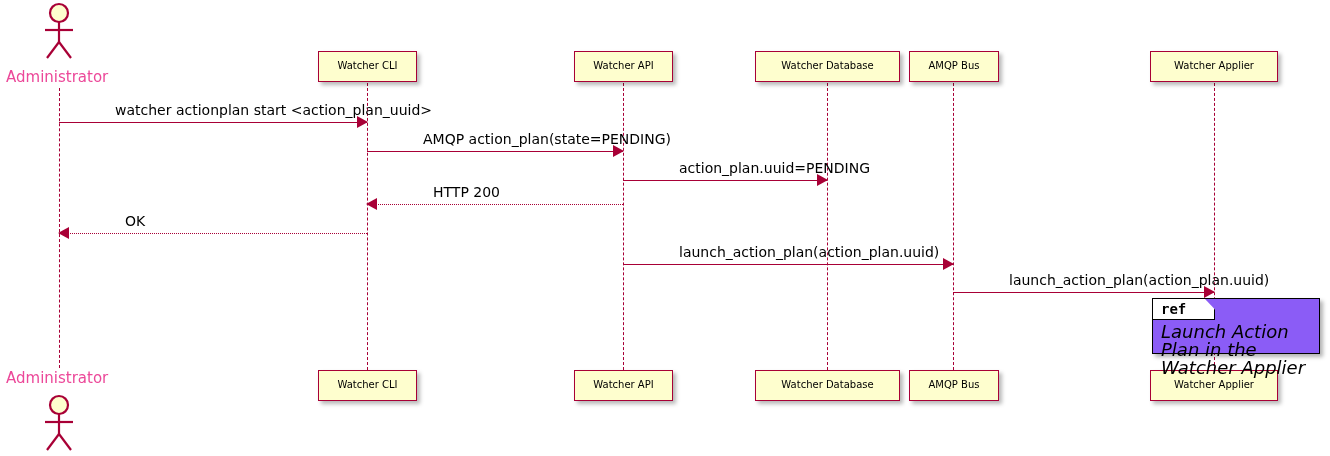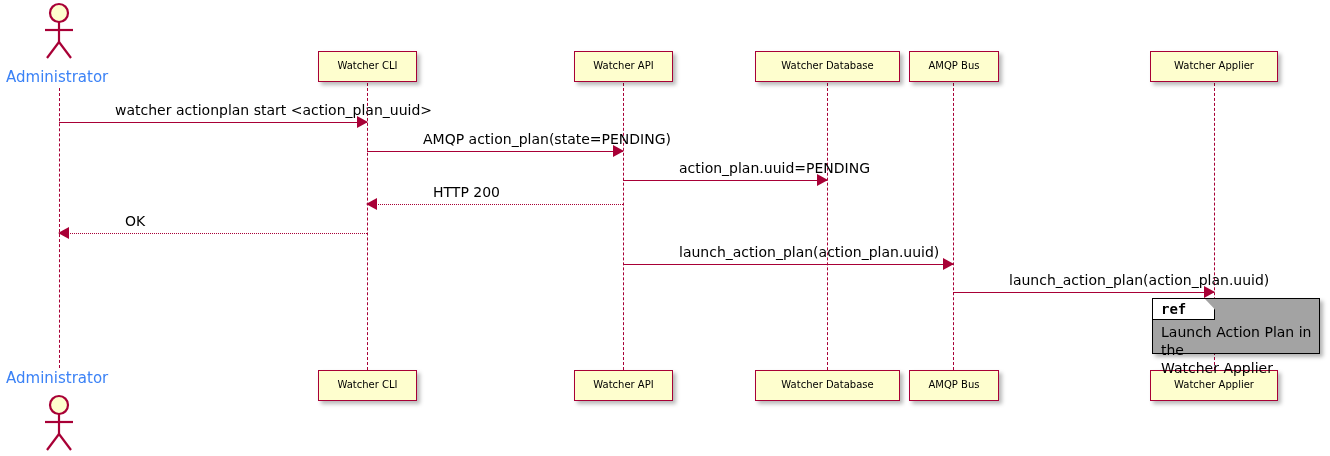--- a/index.html
+++ b/index.html
@@ -30,21 +30,21 @@
     box-shadow:3px 3px 4px rgba(0,0,0,0.28);
     height:31px;
   }
 
   
   .actor{position:absolute;}
   .actor svg{display:block;overflow:visible;}
   .actor-label{
     position:absolute;
     font-size:15px;
-    color:#3b82f6;
+    color:#ec4899;
     white-space:nowrap;
   }
 
   
   .msg{position:absolute;height:0;}
   .msg .line{
     position:absolute;left:0;top:0;width:100%;height:0;
     border-top:1.5px solid #A80036;
   }
   .msg.dotted .line{border-top:1.5px dotted #A80036;}
@@ -70,21 +70,21 @@
     left:-1px;
     border-top:6px solid transparent;
     border-bottom:6px solid transparent;
     border-right:11px solid #A80036;
   }
 
   
   .ref-box{
     position:absolute;
     box-sizing:border-box;
-    background:#a3a3a3;
+    background:#8b5cf6;
     border:1.5px solid #000000;
     box-shadow:3px 3px 4px rgba(0,0,0,0.3);
   }
   .ref-tab{
     position:absolute;left:0;top:0;
     box-sizing:border-box;
     height:21px;
     background:#FFFFFF;
     border-right:1.5px solid #000000;
     border-bottom:1.5px solid #000000;
@@ -92,23 +92,24 @@
     font-family:"DejaVu Sans Mono","Liberation Mono",monospace;
     font-weight:bold;
     font-size:14px;
     line-height:20px;
     color:#000000;
     clip-path:polygon(0 0,calc(100% - 10px) 0,100% 50%,100% 100%,0 100%);
   }
   .ref-body{
     position:absolute;left:0;right:0;top:22px;
     padding:2px 6px 0 8px;
-    font-size:14px;
+    font-size:18px;
     line-height:18px;
     color:#000000;
+    font-style:italic;
   }
 </style>
 </head>
 <body>
 
 <div id="canvas">
 
   <div class="lifeline" style="left:59px;  top:88px;  height:280px;"></div>
   <div class="lifeline" style="left:367px; top:83px;  height:287px;"></div>
   <div class="lifeline" style="left:623px; top:83px;  height:287px;"></div>

